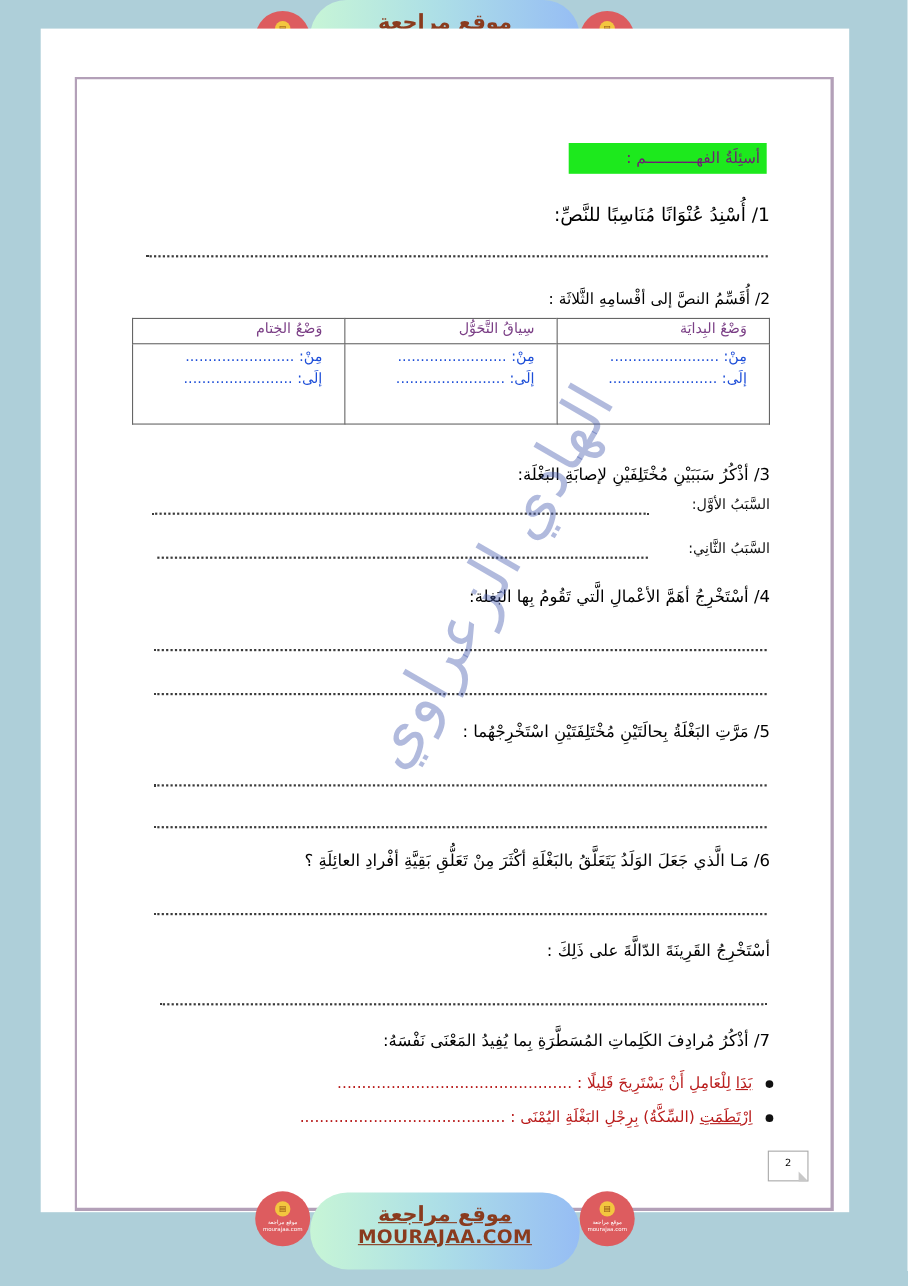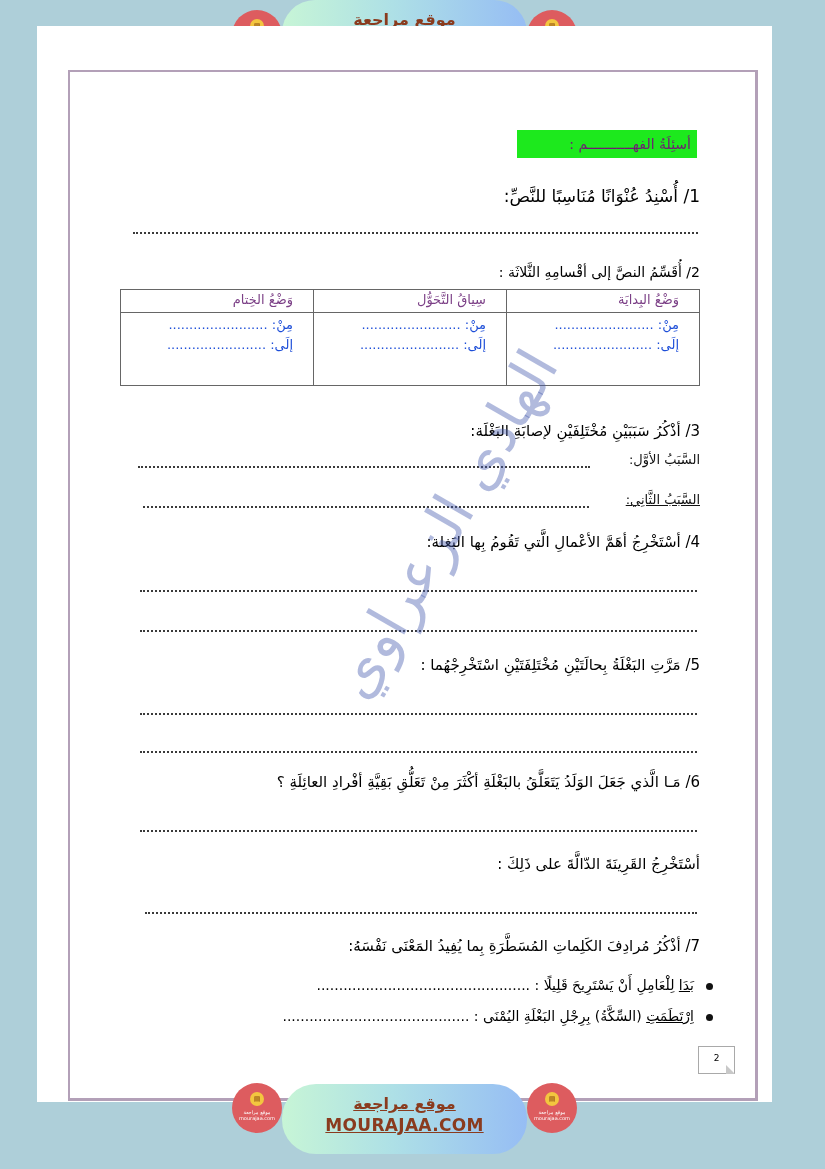--- a/index.html
+++ b/index.html
@@ -17,21 +17,21 @@
     border:2px solid #b3a0b8;
     border-right-width:3px; border-bottom-width:3px;
   }
   .banner {
     position:absolute; left:282px; width:245px; height:66px;
     border-radius:34px;
     background:linear-gradient(90deg,#c7f5d6 0%,#aee0e6 45%,#96bdf4 100%);
     text-align:center; color:#8a3b1e; font-weight:bold;
     text-decoration:underline;
   }
-  .banner .ar { font-size:16px; line-height:20px; padding-top:10px; display:block; direction:rtl; }
+  .banner .ar { font-size:19px; line-height:20px; padding-top:10px; display:block; direction:rtl; }
   .banner .en { font-size:17px; line-height:22px; display:block; letter-spacing:0.3px; font-family:"DejaVu Sans", sans-serif; }
   .badge {
     position:absolute; width:50px; height:50px; border-radius:50%;
     background:#dd5c5f; text-align:center;
   }
   .badge .book {
     display:block; width:14px; height:14px; border-radius:50%;
     background:#f3c63f; margin:9px auto 3px auto;
     font-size:7px; line-height:14px; color:#8a4a10;
   }
@@ -54,21 +54,21 @@
   }
   table.parts {
     position:absolute; left:120px; top:289px; width:580px; height:96px;
     border-collapse:collapse; direction:rtl; font-size:13px;
   }
   table.parts th, table.parts td { border:1px solid #666; vertical-align:top; padding:2px 20px; }
   table.parts th { color:#7b3f86; font-weight:normal; text-align:right; height:18px; }
   table.parts td { height:68px; color:#1d4ed8; text-align:right; line-height:20px; }
   table.parts td .fill { letter-spacing:1px; }
   .bullet-line {
-    position:absolute; right:112px; font-size:14px; color:#000000; direction:rtl; white-space:nowrap;
+    position:absolute; right:122px; font-size:14px; color:#b91c1c; direction:rtl; white-space:nowrap;
   }
   .bullet-line .u { text-decoration:underline; }
   .bullet-dot { display:inline-block; width:7px; height:7px; border-radius:50%; background:#111; margin-left:12px; vertical-align:middle; }
   .watermark {
     position:absolute; left:250px; top:490px; font-size:58px; color:rgba(70,90,175,0.42);
     transform:rotate(-60deg); transform-origin:center; white-space:nowrap; direction:rtl;
     font-family:"DejaVu Serif", serif;
   }
   .page-num {
     position:absolute; left:698px; top:1046px; width:35px; height:26px;
@@ -124,21 +124,21 @@
       <div><span>مِنْ:</span> <span class="fill">........................</span></div>
       <div><span>إلَى:</span> <span class="fill">........................</span></div>
     </td>
   </tr>
 </tbody>
   </table>
 
 <div class="q" style="top:422px;">3/ أذْكُرُ سَبَبَيْنِ مُخْتَلِفَيْنِ لإصابَةِ البَغْلَة:</div>
 <div class="label" style="right:125px;top:452px;">السَّبَبُ الأوَّل:</div>
 <div class="dots" style="left:138px;width:452px;top:456px;"></div>
-<div class="label" style="right:125px;top:492px;text-decoration:underline;">السَّبَبُ الثَّانِي:</div>
+<div class="label" style="right:125px;top:492px;">السَّبَبُ الثَّانِي:</div>
 <div class="dots" style="left:143px;width:446px;top:496px;"></div>
 
 <div class="q" style="top:533px;">4/ أسْتَخْرِجُ أهَمَّ الأعْمالِ الَّتي تَقُومُ بِها البَغلة:</div>
 <div class="dots" style="left:140px;width:557px;top:580px;"></div>
 <div class="dots" style="left:140px;width:557px;top:620px;"></div>
 
 <div class="q" style="top:656px;">5/ مَرَّتِ البَغْلَةُ بِحالَتَيْنِ مُخْتَلِفَتَيْنِ اسْتَخْرِجْهُما :</div>
 <div class="dots" style="left:140px;width:557px;top:703px;"></div>
 <div class="dots" style="left:140px;width:557px;top:741px;"></div>
 

